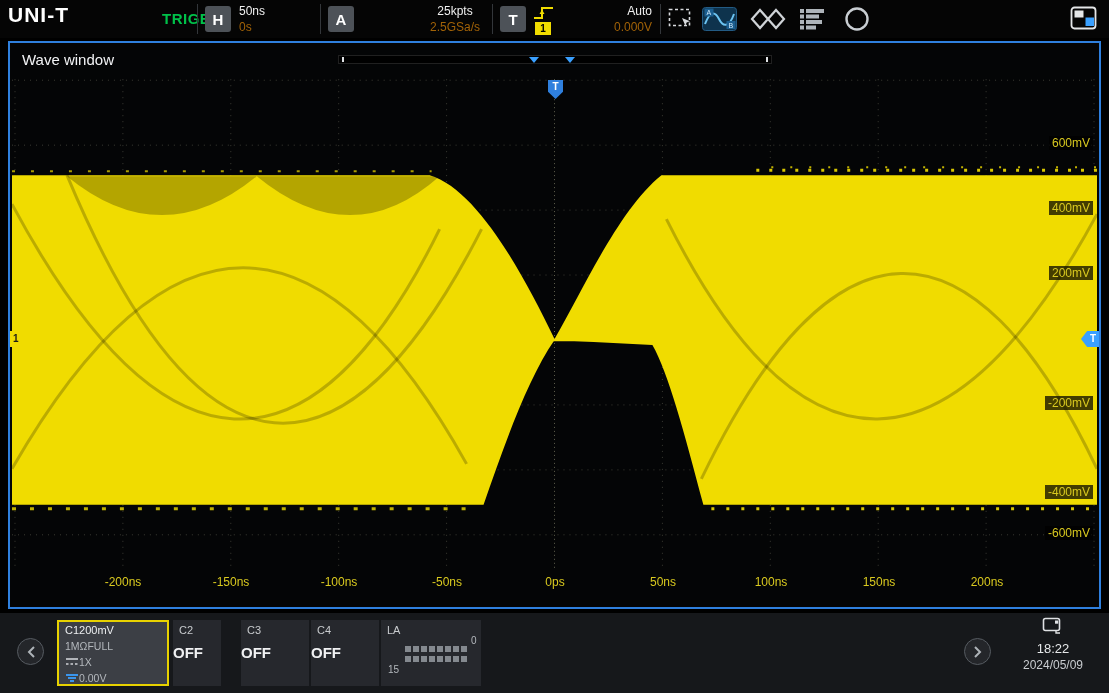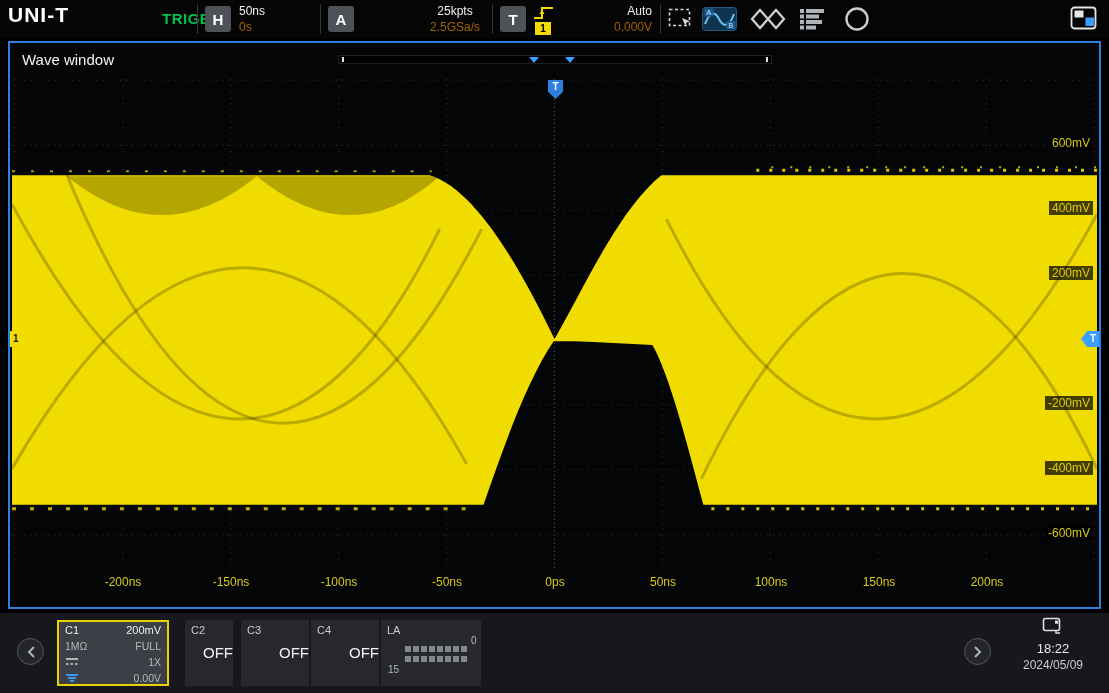--- a/index.html
+++ b/index.html
@@ -41,24 +41,24 @@
   .ttag{position:absolute;right:0;top:288px;width:18px;height:16px;background:#3aa0ff;
         clip-path:polygon(34% 0,100% 0,100% 100%,34% 100%,0 50%);color:#fff;font-size:10px;font-weight:bold;
         line-height:16px;text-align:right;padding-right:3px;cursor:pointer;z-index:5;}
 
   
   .bottombar{position:absolute;left:0;top:613px;width:1109px;height:80px;background:#16181b;}
   .navbtn{position:absolute;top:25px;width:27px;height:27px;border-radius:50%;background:#24262a;
           border:1.5px solid #565b61;display:flex;align-items:center;justify-content:center;cursor:pointer;}
   .chbox{position:absolute;top:7px;height:66px;background:#26282d;color:#cfd2d6;cursor:pointer;}
   .chbox.sel{background:#3c3f45;border:2px solid #e8d200;}
-  .crow{display:flex;justify-content:space-between;align-items:center;padding:1px 6px;font-size:10.5px;color:#b4b8bd;line-height:14px;}
+  .crow{display:flex;justify-content:flex-start;align-items:center;padding:1px 6px;font-size:10.5px;color:#b4b8bd;line-height:14px;}
   .crow.hd{font-size:11px;color:#eceef0;}
   .chlbl{position:absolute;left:6px;top:4px;font-size:11px;color:#c8cbce;}
-  .offtxt{position:absolute;left:0;right:0;top:24px;text-align:right;font-size:15px;font-weight:normal;color:#f0f1f3;}
+  .offtxt{position:absolute;left:0;right:0;top:24px;text-align:left;font-size:15px;font-weight:bold;color:#f0f1f3;}
   .larow{position:absolute;height:6px;}
   .larow i{display:inline-block;width:6px;height:6px;background:#84898f;margin-right:2px;}
   .latext{position:absolute;font-size:10px;color:#b4b8bd;}
   .clockcol{position:absolute;right:6px;top:4px;width:100px;display:flex;flex-direction:column;align-items:center;gap:2px;}
   .clktime{font-size:13px;color:#e6e8ea;}
   .clkdate{font-size:12px;color:#c9ccd0;}
 
   .tex{fill:none;stroke:rgba(0,0,0,0.22);stroke-width:3;}
 </style>
 </head>
@@ -223,21 +223,21 @@
           <line x1="0" y1="430" x2="460" y2="430" stroke="#f0dc00" stroke-width="3" stroke-dasharray="4 14" opacity=".8"></line>
           <line x1="0" y1="92" x2="420" y2="92" stroke="#f0dc00" stroke-width="2" stroke-dasharray="3 16" opacity=".7"></line>
         </g>
       </svg>
     </div>
 
     <div class="vlabel" style="top:93px">600mV</div>
     <div class="vlabel" style="top:158px">400mV</div>
     <div class="vlabel" style="top:223px">200mV</div>
     <div class="vlabel" style="top:353px">-200mV</div>
-    <div class="vlabel" style="top:418px">-400mV</div>
+    <div class="vlabel" style="top:442px">-400mV</div>
     <div class="vlabel" style="top:483px">-600mV</div>
 
     <div class="tlabels">
       <span class="tlabel" style="left:113px">-200ns</span>
       <span class="tlabel" style="left:221px">-150ns</span>
       <span class="tlabel" style="left:329px">-100ns</span>
       <span class="tlabel" style="left:437px">-50ns</span>
       <span class="tlabel" style="left:545px">0ps</span>
       <span class="tlabel" style="left:653px">50ns</span>
       <span class="tlabel" style="left:761px">100ns</span>
@@ -280,21 +280,21 @@
           <svg width="14" height="9" viewBox="0 0 14 9">
             <line x1="1" y1="2" x2="13" y2="2" stroke="#3aa0ff" stroke-width="1.8"></line>
             <line x1="3" y1="5" x2="11" y2="5" stroke="#3aa0ff" stroke-width="1.8"></line>
             <line x1="5" y1="8" x2="9" y2="8" stroke="#3aa0ff" stroke-width="1.8"></line>
           </svg>
         </span>
         <span>0.00V</span>
       </div>
     </div>
 
-    <div class="chbox" style="left:185px;width:48px">
+    <div class="chbox" style="left:173px;width:48px">
       <div class="chlbl">C2</div>
       <div class="offtxt">OFF</div>
     </div>
     <div class="chbox" style="left:241px;width:68px">
       <div class="chlbl">C3</div>
       <div class="offtxt">OFF</div>
     </div>
     <div class="chbox" style="left:311px;width:68px">
       <div class="chlbl">C4</div>
       <div class="offtxt">OFF</div>

